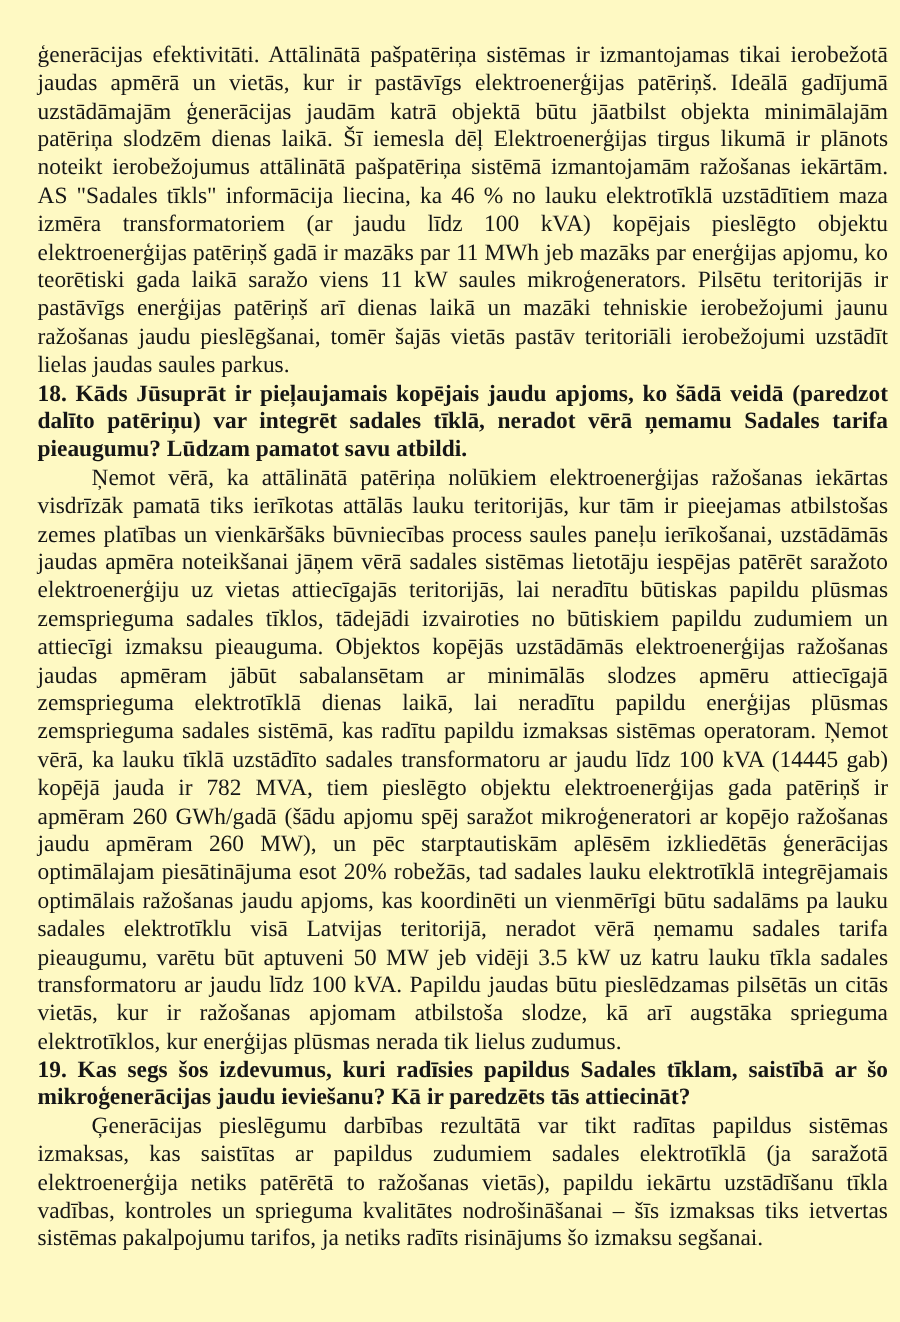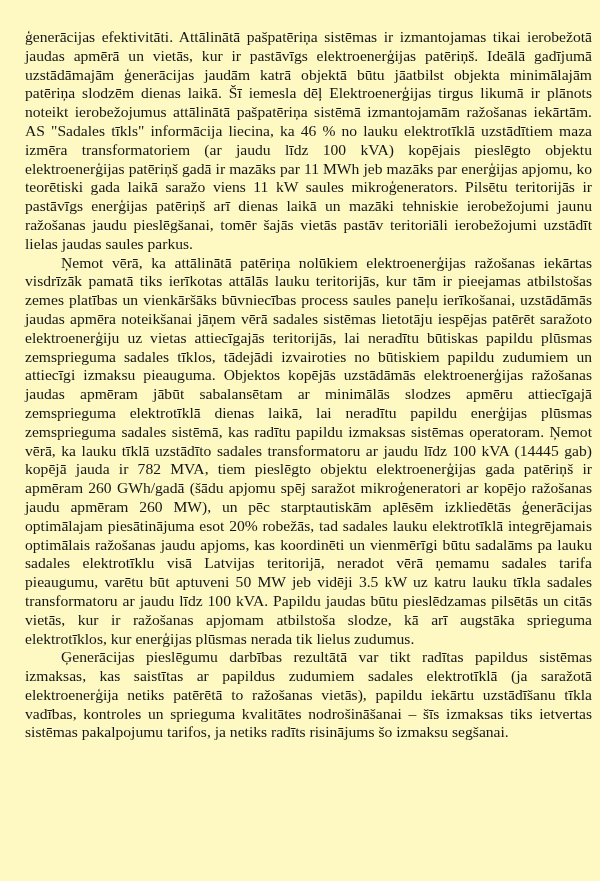--- a/index.html
+++ b/index.html
@@ -34,19 +34,21 @@
     margin-top: 13px;
     font-weight: bold;
   }
 </style>
 </head>
 <body>
 
 <div class="page">
   <p class="body-par">ģenerācijas efektivitāti. Attālinātā pašpatēriņa sistēmas ir izmantojamas tikai ierobežotā jaudas apmērā un vietās, kur ir pastāvīgs elektroenerģijas patēriņš. Ideālā gadījumā uzstādāmajām ģenerācijas jaudām katrā objektā būtu jāatbilst objekta minimālajām patēriņa slodzēm dienas laikā. Šī iemesla dēļ Elektroenerģijas tirgus likumā ir plānots noteikt ierobežojumus attālinātā pašpatēriņa sistēmā izmantojamām ražošanas iekārtām. AS "Sadales tīkls" informācija liecina, ka 46 % no lauku elektrotīklā uzstādītiem maza izmēra transformatoriem (ar jaudu līdz 100 kVA) kopējais pieslēgto objektu elektroenerģijas patēriņš gadā ir mazāks par 11 MWh jeb mazāks par enerģijas apjomu, ko teorētiski gada laikā saražo viens 11 kW saules mikroģenerators. Pilsētu teritorijās ir pastāvīgs enerģijas patēriņš arī dienas laikā un mazāki tehniskie ierobežojumi jaunu ražošanas jaudu pieslēgšanai, tomēr šajās vietās pastāv teritoriāli ierobežojumi uzstādīt lielas jaudas saules parkus.</p>
 
+  <p class="question-heading">18. Kāds Jūsuprāt ir pieļaujamais kopējais jaudu apjoms, ko šādā veidā (paredzot dalīto patēriņu) var integrēt sadales tīklā, neradot vērā ņemamu Sadales tarifa pieaugumu? Lūdzam pamatot savu atbildi.</p>
 
   <p class="body-par indent">Ņemot vērā, ka attālinātā patēriņa nolūkiem elektroenerģijas ražošanas iekārtas visdrīzāk pamatā tiks ierīkotas attālās lauku teritorijās, kur tām ir pieejamas atbilstošas zemes platības un vienkāršāks būvniecības process saules paneļu ierīkošanai, uzstādāmās jaudas apmēra noteikšanai jāņem vērā sadales sistēmas lietotāju iespējas patērēt saražoto elektroenerģiju uz vietas attiecīgajās teritorijās, lai neradītu būtiskas papildu plūsmas zemsprieguma sadales tīklos, tādejādi izvairoties no būtiskiem papildu zudumiem un attiecīgi izmaksu pieauguma. Objektos kopējās uzstādāmās elektroenerģijas ražošanas jaudas apmēram jābūt sabalansētam ar minimālās slodzes apmēru attiecīgajā zemsprieguma elektrotīklā dienas laikā, lai neradītu papildu enerģijas plūsmas zemsprieguma sadales sistēmā, kas radītu papildu izmaksas sistēmas operatoram. Ņemot vērā, ka lauku tīklā uzstādīto sadales transformatoru ar jaudu līdz 100 kVA (14445 gab) kopējā jauda ir 782 MVA, tiem pieslēgto objektu elektroenerģijas gada patēriņš ir apmēram 260 GWh/gadā (šādu apjomu spēj saražot mikroģeneratori ar kopējo ražošanas jaudu apmēram 260 MW), un pēc starptautiskām aplēsēm izkliedētās ģenerācijas optimālajam piesātinājuma esot 20% robežās, tad sadales lauku elektrotīklā integrējamais optimālais ražošanas jaudu apjoms, kas koordinēti un vienmērīgi būtu sadalāms pa lauku sadales elektrotīklu visā Latvijas teritorijā, neradot vērā ņemamu sadales tarifa pieaugumu, varētu būt aptuveni 50 MW jeb vidēji 3.5 kW uz katru lauku tīkla sadales transformatoru ar jaudu līdz 100 kVA. Papildu jaudas būtu pieslēdzamas pilsētās un citās vietās, kur ir ražošanas apjomam atbilstoša slodze, kā arī augstāka sprieguma elektrotīklos, kur enerģijas plūsmas nerada tik lielus zudumus.</p>
 
+  <p class="question-heading">19. Kas segs šos izdevumus, kuri radīsies papildus Sadales tīklam, saistībā ar šo mikroģenerācijas jaudu ieviešanu? Kā ir paredzēts tās attiecināt?</p>
 
 
   <p class="body-par indent">Ģenerācijas pieslēgumu darbības rezultātā var tikt radītas papildus sistēmas izmaksas, kas saistītas ar papildus zudumiem sadales elektrotīklā (ja saražotā elektroenerģija netiks patērētā to ražošanas vietās), papildu iekārtu uzstādīšanu tīkla vadības, kontroles un sprieguma kvalitātes nodrošināšanai – šīs izmaksas tiks ietvertas sistēmas pakalpojumu tarifos, ja netiks radīts risinājums šo izmaksu segšanai.</p>
 </div>
 
 </body></html>

